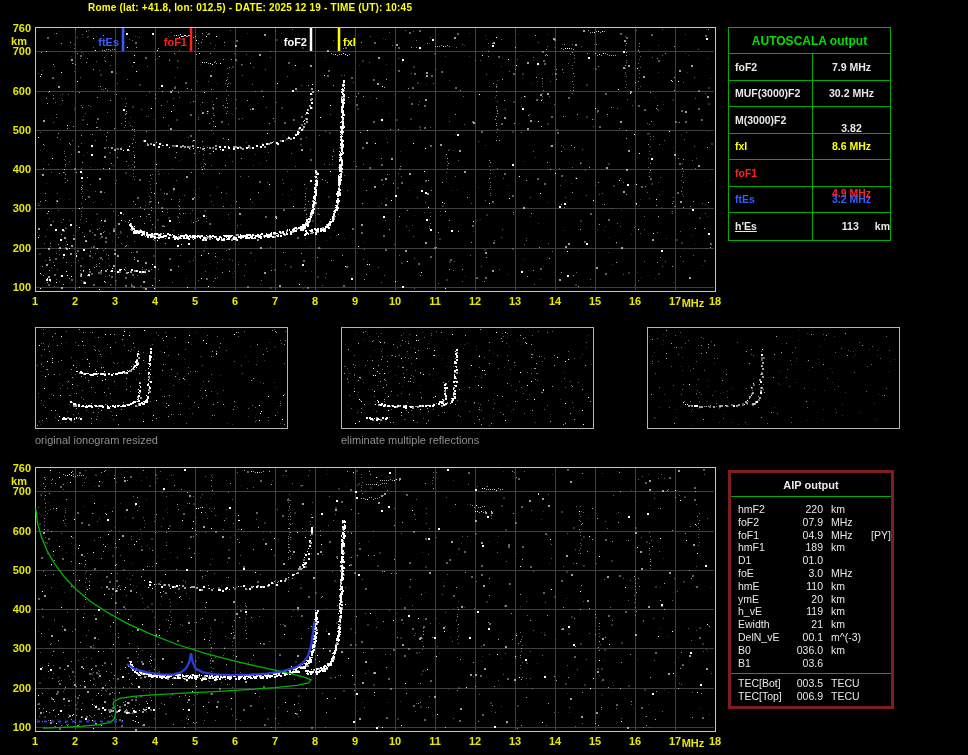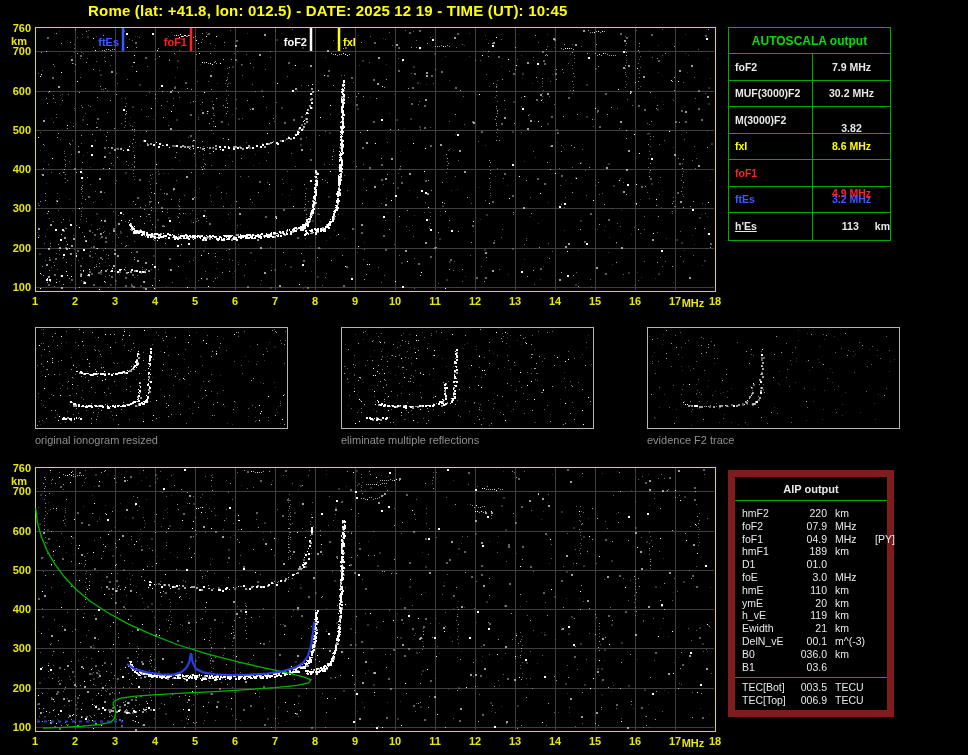--- a/index.html
+++ b/index.html
@@ -1,39 +1,39 @@
 <!DOCTYPE html>
 <html><head>
 <meta charset="utf-8">
 <style>
   *{margin:0;padding:0;box-sizing:border-box}
   html,body{background:#000;width:968px;height:755px;overflow:hidden;
     font-family:"Liberation Sans",sans-serif;}
   .screen{position:absolute;left:0;top:0;width:968px;height:755px;background:#000}
-  .title{position:absolute;left:88px;top:2px;color:#ffff00;font-size:15px;font-weight:bold;letter-spacing:.2px}
+  .title{position:absolute;left:88px;top:2px;color:#ffff00;font-size:10px;font-weight:bold;letter-spacing:.2px}
   svg.iono{position:absolute;left:0;display:block}
   #iono-top{top:18px}
   #iono-bottom{top:458px}
 
   
   .astable{position:absolute;left:728px;top:27px;width:163px;border:1px solid #00aa00;background:#000}
   .astable .hdr{height:26px;line-height:26px;text-align:center;color:#00e000;font-weight:bold;font-size:12px;border-bottom:1px solid #00aa00}
   .at-row{display:flex;height:26.5px;border-bottom:1px solid #00aa00}
   .at-row:last-child{border-bottom:none}
   .at-label{width:84px;border-right:1px solid #00aa00;display:flex;align-items:center;padding-left:6px;font-size:10.5px;font-weight:bold}
   .at-value{flex:1;display:flex;align-items:center;justify-content:center;font-size:10.5px;font-weight:bold;gap:16px}
 
   
   .thumb{position:absolute;top:327px;width:253px;height:102px;border:1px solid #b5b5b5;background:#000}
   .thumb svg{display:block}
   .t0{left:35px}.t1{left:341px}.t2{left:647px}
   .thumb-caption{position:absolute;top:434px;width:253px;color:#8f8f8f;font-size:11px}
 
   
-  .aip{position:absolute;left:728px;top:470px;width:166px;border:7px solid #7f1d1d;background:#000;padding-bottom:3px}
+  .aip{position:absolute;left:728px;top:470px;width:166px;border:3px solid #7f1d1d;background:#000;padding-bottom:3px}
   .aip .hdr{height:24px;line-height:24px;text-align:center;color:#e8e8e8;font-size:11px;font-weight:bold;border-bottom:1px solid #00aa00}
   .aip-rows{padding-top:6px}
   .aip-row{display:flex;height:12.8px;line-height:12.8px;font-size:10.5px;color:#e8e8e8;white-space:nowrap}
   .aip-row .c-label{width:58px;padding-left:7px}
   .aip-row .c-value{width:34px;text-align:right}
   .aip-row .c-unit{width:46px;padding-left:8px}
   .aip-row .c-extra{flex:1;padding-left:2px;min-width:0}
   .aip-sep{border-top:1px solid #00aa00;margin:4px 0 3px 0}
 </style>
 </head>
@@ -166,21 +166,20 @@
   <div class="thumb t2">
     <svg width="251" height="100">
         <path d="M50 69h1v1h-1ZM109 72h1v1h-1ZM90 96h1v1h-1ZM241 43h1v1h-1ZM67 63h1v1h-1ZM166 61h1v1h-1ZM79 63h1v1h-1ZM51 80h1v1h-1ZM75 64h1v1h-1ZM57 78h1v1h-1ZM158 92h1v1h-1ZM184 44h1v1h-1ZM150 12h1v1h-1ZM150 2h1v1h-1ZM161 42h1v1h-1ZM78 41h1v1h-1ZM176 62h1v1h-1ZM42 42h1v1h-1ZM143 36h1v1h-1ZM48 56h1v1h-1ZM174 91h1v1h-1ZM202 23h1v1h-1ZM59 73h1v1h-1ZM72 65h1v1h-1ZM229 22h1v1h-1ZM171 18h1v1h-1ZM171 34h1v1h-1ZM40 38h1v1h-1ZM131 43h1v1h-1ZM226 75h1v1h-1ZM48 66h1v1h-1ZM230 66h1v1h-1ZM7 90h1v1h-1ZM158 33h1v1h-1ZM207 26h1v1h-1ZM221 21h1v1h-1ZM186 8h1v1h-1ZM83 60h1v1h-1ZM15 6h1v1h-1ZM50 17h1v1h-1ZM242 33h1v1h-1ZM66 35h1v1h-1ZM71 80h1v1h-1ZM197 64h1v1h-1ZM182 40h1v1h-1ZM205 23h1v1h-1ZM186 61h1v1h-1ZM130 55h1v1h-1ZM184 54h1v1h-1ZM98 60h1v1h-1ZM71 94h1v1h-1ZM143 89h1v1h-1ZM102 58h1v1h-1ZM212 84h1v1h-1ZM194 87h1v1h-1ZM6 24h1v1h-1ZM205 28h1v1h-1ZM11 79h1v1h-1ZM115 62h1v1h-1ZM99 96h1v1h-1ZM83 94h1v1h-1ZM59 58h1v1h-1ZM43 83h1v1h-1ZM194 76h1v1h-1ZM148 30h1v1h-1ZM170 31h1v1h-1ZM73 50h1v1h-1ZM34 29h1v1h-1ZM33 38h1v1h-1ZM147 54h1v1h-1ZM227 91h1v1h-1ZM187 81h1v1h-1ZM165 73h1v1h-1ZM229 27h1v1h-1ZM175 81h1v1h-1ZM126 79h1v1h-1ZM180 5h1v1h-1ZM159 5h1v1h-1ZM131 56h1v1h-1ZM103 76h1v1h-1ZM148 33h1v1h-1ZM176 11h1v1h-1ZM34 42h1v1h-1ZM246 31h1v1h-1ZM16 66h1v1h-1ZM43 97h1v1h-1ZM76 86h1v1h-1ZM60 52h1v1h-1ZM4 28h1v1h-1ZM15 12h1v1h-1ZM49 80h1v1h-1ZM14 16h1v1h-1ZM66 16h1v1h-1ZM1 8h1v1h-1ZM35 76h1v1h-1ZM28 81h1v1h-1ZM28 89h1v1h-1Z" fill="#ffffff" fill-opacity="0.2"></path>
         <path d="M143 94h1v1h-1ZM33 66h1v1h-1ZM48 65h1v1h-1ZM211 14h1v1h-1ZM68 75h1v1h-1ZM75 90h1v1h-1ZM33 19h1v1h-1ZM115 61h1v1h-1ZM97 94h1v1h-1ZM32 4h1v1h-1ZM218 63h1v1h-1ZM103 26h1v1h-1ZM224 18h1v1h-1ZM9 10h1v1h-1ZM63 13h1v1h-1ZM49 62h1v1h-1ZM206 44h1v1h-1ZM53 66h1v1h-1ZM110 79h1v1h-1ZM188 84h1v1h-1ZM56 42h1v1h-1ZM53 9h1v1h-1ZM10 33h1v1h-1ZM156 60h1v1h-1ZM223 36h1v1h-1ZM144 24h1v1h-1ZM138 49h1v1h-1ZM187 24h1v1h-1ZM141 58h1v1h-1ZM79 69h1v1h-1ZM232 30h1v1h-1ZM105 27h1v1h-1ZM89 14h1v1h-1ZM142 32h1v1h-1ZM200 22h1v1h-1ZM238 8h1v1h-1ZM27 7h1v1h-1ZM4 33h1v1h-1ZM139 41h1v1h-1ZM129 85h1v1h-1ZM37 15h1v1h-1ZM69 30h1v1h-1ZM193 20h1v1h-1ZM179 50h1v1h-1ZM238 60h1v1h-1ZM219 38h1v1h-1ZM6 89h1v1h-1ZM164 39h1v1h-1ZM190 58h1v1h-1ZM50 51h1v1h-1ZM64 67h1v1h-1ZM51 73h1v1h-1ZM241 22h1v1h-1ZM159 79h1v1h-1ZM115 56h1v1h-1ZM138 15h1v1h-1ZM30 26h1v1h-1ZM175 6h1v1h-1ZM119 95h1v1h-1ZM147 19h1v1h-1ZM45 40h1v1h-1ZM34 61h1v1h-1ZM23 38h1v1h-1ZM44 81h1v1h-1ZM40 12h1v1h-1ZM4 35h1v1h-1ZM25 57h1v1h-1ZM21 79h1v1h-1ZM11 59h1v1h-1ZM48 33h1v1h-1ZM51 64h1v1h-1ZM55 10h1v1h-1ZM66 30h1v1h-1ZM7 45h1v1h-1ZM35 56h1v1h-1ZM36 73h1v1h-1ZM42 77h1v1h-1ZM61 78h2v2h-2ZM68 78h1v1h-1ZM71 78h2v2h-2ZM80 78h1v1h-1ZM83 76h2v2h-2ZM94 75h2v2h-2ZM94 76h2v2h-2ZM100 73h1v1h-1ZM101 70h1v1h-1ZM103 65h2v2h-2ZM104 62h1v1h-1ZM103 59h2v2h-2ZM105 56h2v2h-2ZM99 76h1v1h-1ZM104 76h2v2h-2ZM105 75h2v2h-2ZM110 71h2v2h-2ZM111 72h1v1h-1ZM112 65h1v1h-1ZM112 59h2v2h-2ZM113 44h2v2h-2ZM113 38h1v1h-1ZM113 31h2v2h-2ZM113 29h2v2h-2ZM115 29h2v2h-2ZM113 23h1v1h-1Z" fill="#ffffff" fill-opacity="0.38"></path>
         <path d="M103 21h1v1h-1ZM178 7h1v1h-1ZM126 26h1v1h-1ZM28 19h1v1h-1ZM98 23h1v1h-1ZM23 15h1v1h-1ZM214 17h1v1h-1ZM133 24h1v1h-1ZM125 49h1v1h-1ZM160 32h1v1h-1ZM197 5h1v1h-1ZM101 35h1v1h-1ZM113 89h1v1h-1ZM236 67h1v1h-1ZM116 64h1v1h-1ZM4 11h1v1h-1ZM199 27h1v1h-1ZM123 84h1v1h-1ZM66 17h1v1h-1ZM158 73h1v1h-1ZM53 25h1v1h-1ZM78 46h1v1h-1ZM175 36h1v1h-1ZM128 8h1v1h-1ZM60 16h1v1h-1ZM163 6h1v1h-1ZM42 73h1v1h-1ZM18 2h1v1h-1ZM53 17h1v1h-1ZM58 24h1v1h-1ZM74 52h1v1h-1ZM26 95h1v1h-1ZM60 19h1v1h-1ZM18 25h1v1h-1ZM3 66h1v1h-1ZM55 91h1v1h-1ZM18 30h1v1h-1ZM40 77h2v2h-2ZM43 77h2v2h-2ZM51 78h2v2h-2ZM53 78h2v2h-2ZM56 78h1v1h-1ZM58 78h1v1h-1ZM60 78h1v1h-1ZM62 77h1v1h-1ZM65 78h2v2h-2ZM71 77h2v2h-2ZM73 77h2v2h-2ZM78 77h2v2h-2ZM79 77h1v1h-1ZM86 77h1v1h-1ZM88 77h2v2h-2ZM90 76h2v2h-2ZM91 77h1v1h-1ZM98 74h2v2h-2ZM97 73h2v2h-2ZM101 70h1v1h-1ZM101 68h2v2h-2ZM104 64h2v2h-2ZM104 75h2v2h-2ZM106 75h2v2h-2ZM107 73h2v2h-2ZM110 68h1v1h-1ZM111 69h2v2h-2ZM112 62h2v2h-2ZM113 59h2v2h-2ZM111 56h1v1h-1ZM112 53h1v1h-1ZM111 51h2v2h-2ZM114 48h2v2h-2ZM112 46h1v1h-1ZM113 45h2v2h-2ZM114 40h2v2h-2ZM113 37h2v2h-2ZM114 34h2v2h-2Z" fill="#ffffff" fill-opacity="0.62"></path>
         <path d="M41 56h1v1h-1ZM35 74h1v1h-1ZM35 74h1v1h-1ZM37 76h1v1h-1ZM39 76h1v1h-1ZM48 77h2v2h-2ZM46 77h2v2h-2ZM49 77h1v1h-1ZM77 77h1v1h-1ZM85 77h2v2h-2ZM96 76h1v1h-1ZM99 72h1v1h-1ZM103 67h1v1h-1ZM103 59h1v1h-1ZM105 55h1v1h-1ZM108 73h2v2h-2ZM112 64h2v2h-2ZM112 53h2v2h-2ZM113 26h2v2h-2ZM114 21h1v1h-1Z" fill="#ffffff" fill-opacity="1"></path>
       </svg>
   </div>
   <div class="thumb-caption t0" style="left:35px">original ionogram resized</div>
   <div class="thumb-caption" style="left:341px">eliminate multiple reflections</div>
-  <div class="thumb-caption" style="left:647px">evidence F2 trace</div>
 
   <svg id="iono-bottom" class="iono" width="726" height="297">
       <line x1="75.5" y1="10" x2="75.5" y2="272" stroke="#3e3e3e"></line>
       <line x1="115.5" y1="10" x2="115.5" y2="272" stroke="#3e3e3e"></line>
       <line x1="155.5" y1="10" x2="155.5" y2="272" stroke="#3e3e3e"></line>
       <line x1="195.5" y1="10" x2="195.5" y2="272" stroke="#3e3e3e"></line>
       <line x1="235.5" y1="10" x2="235.5" y2="272" stroke="#3e3e3e"></line>
       <line x1="275.5" y1="10" x2="275.5" y2="272" stroke="#3e3e3e"></line>
       <line x1="315.5" y1="10" x2="315.5" y2="272" stroke="#3e3e3e"></line>
       <line x1="355.5" y1="10" x2="355.5" y2="272" stroke="#3e3e3e"></line>

